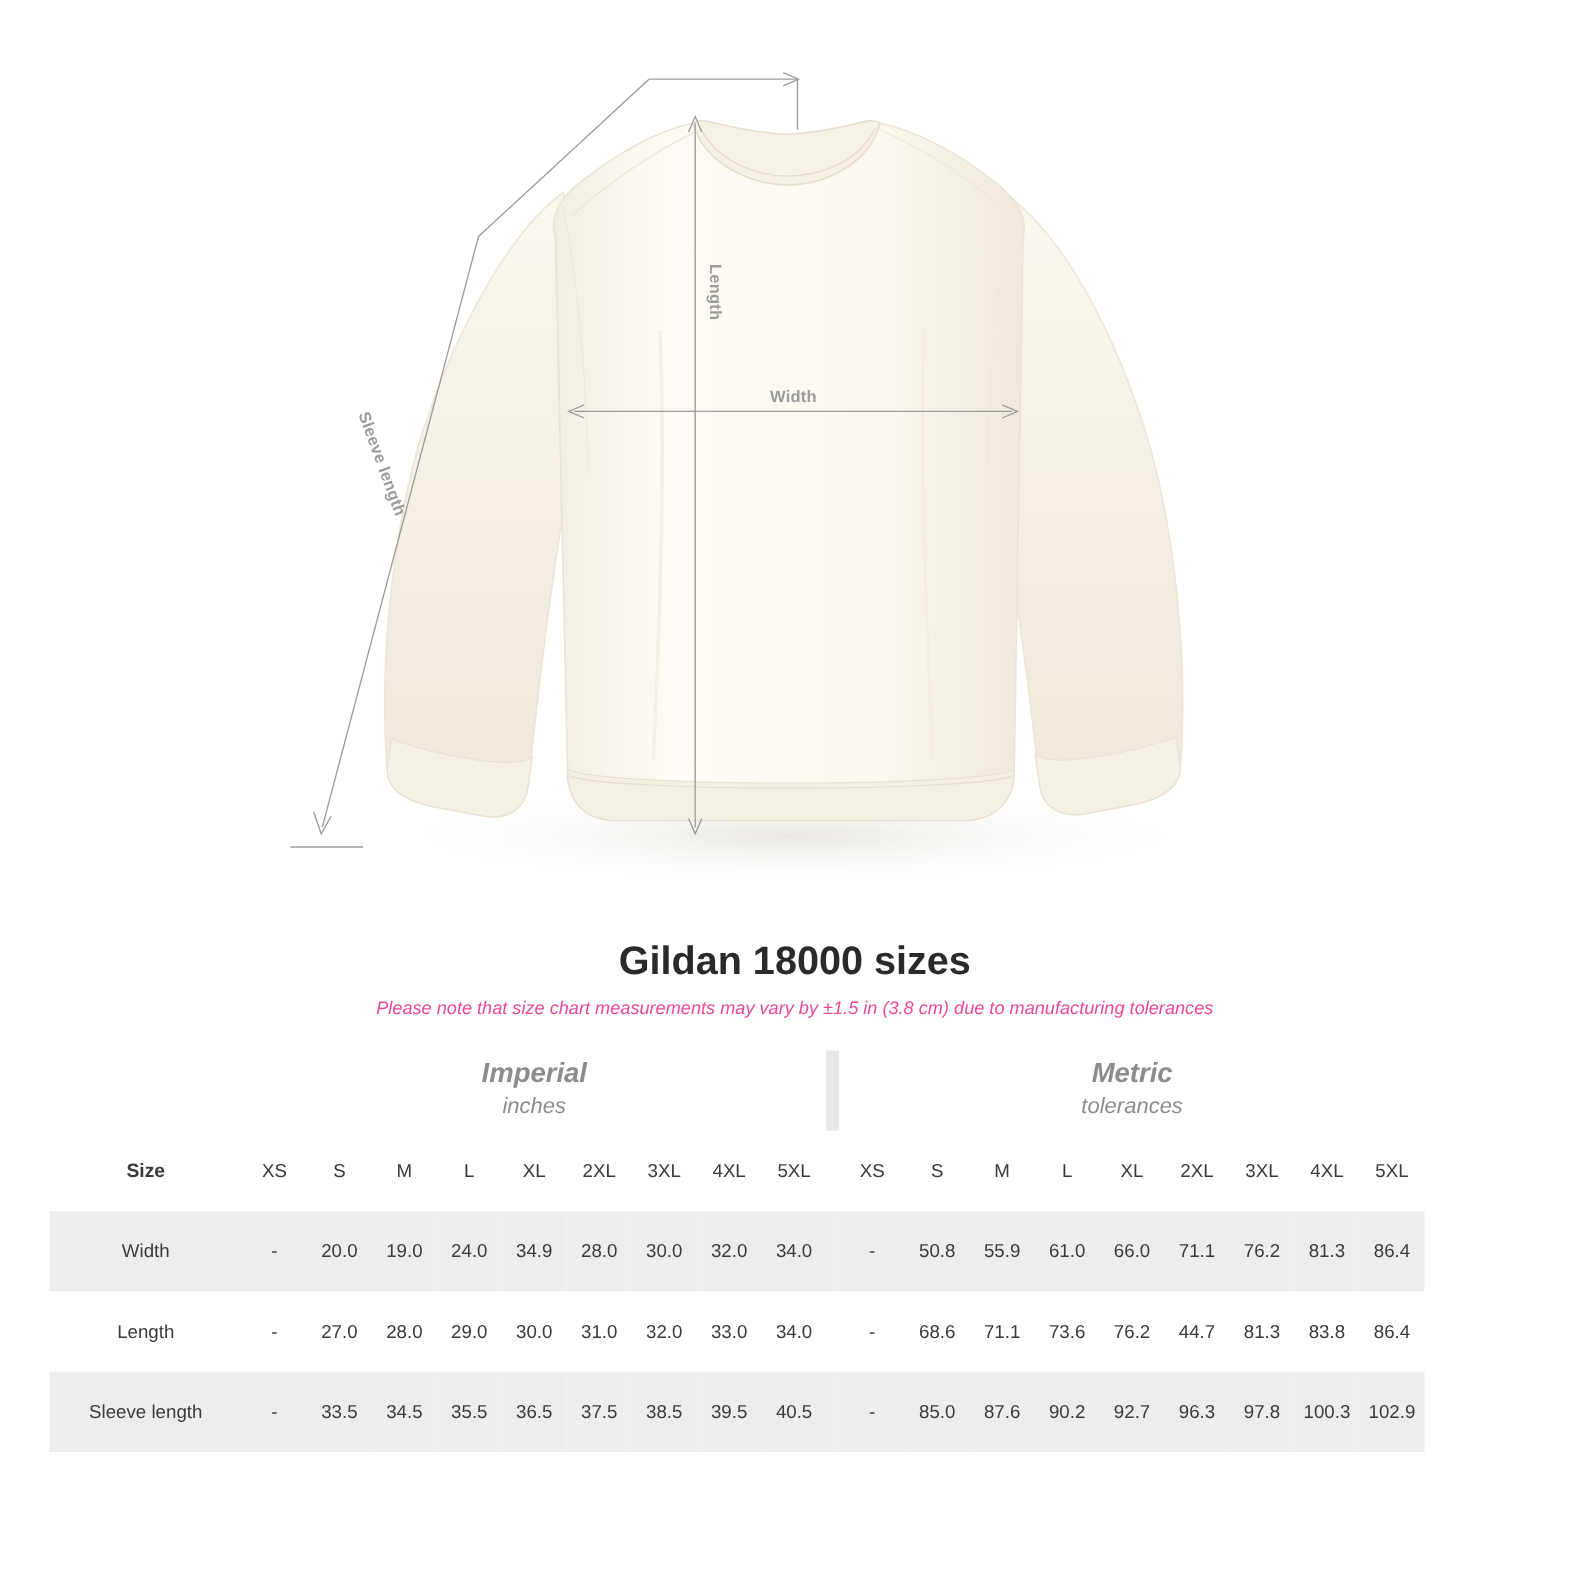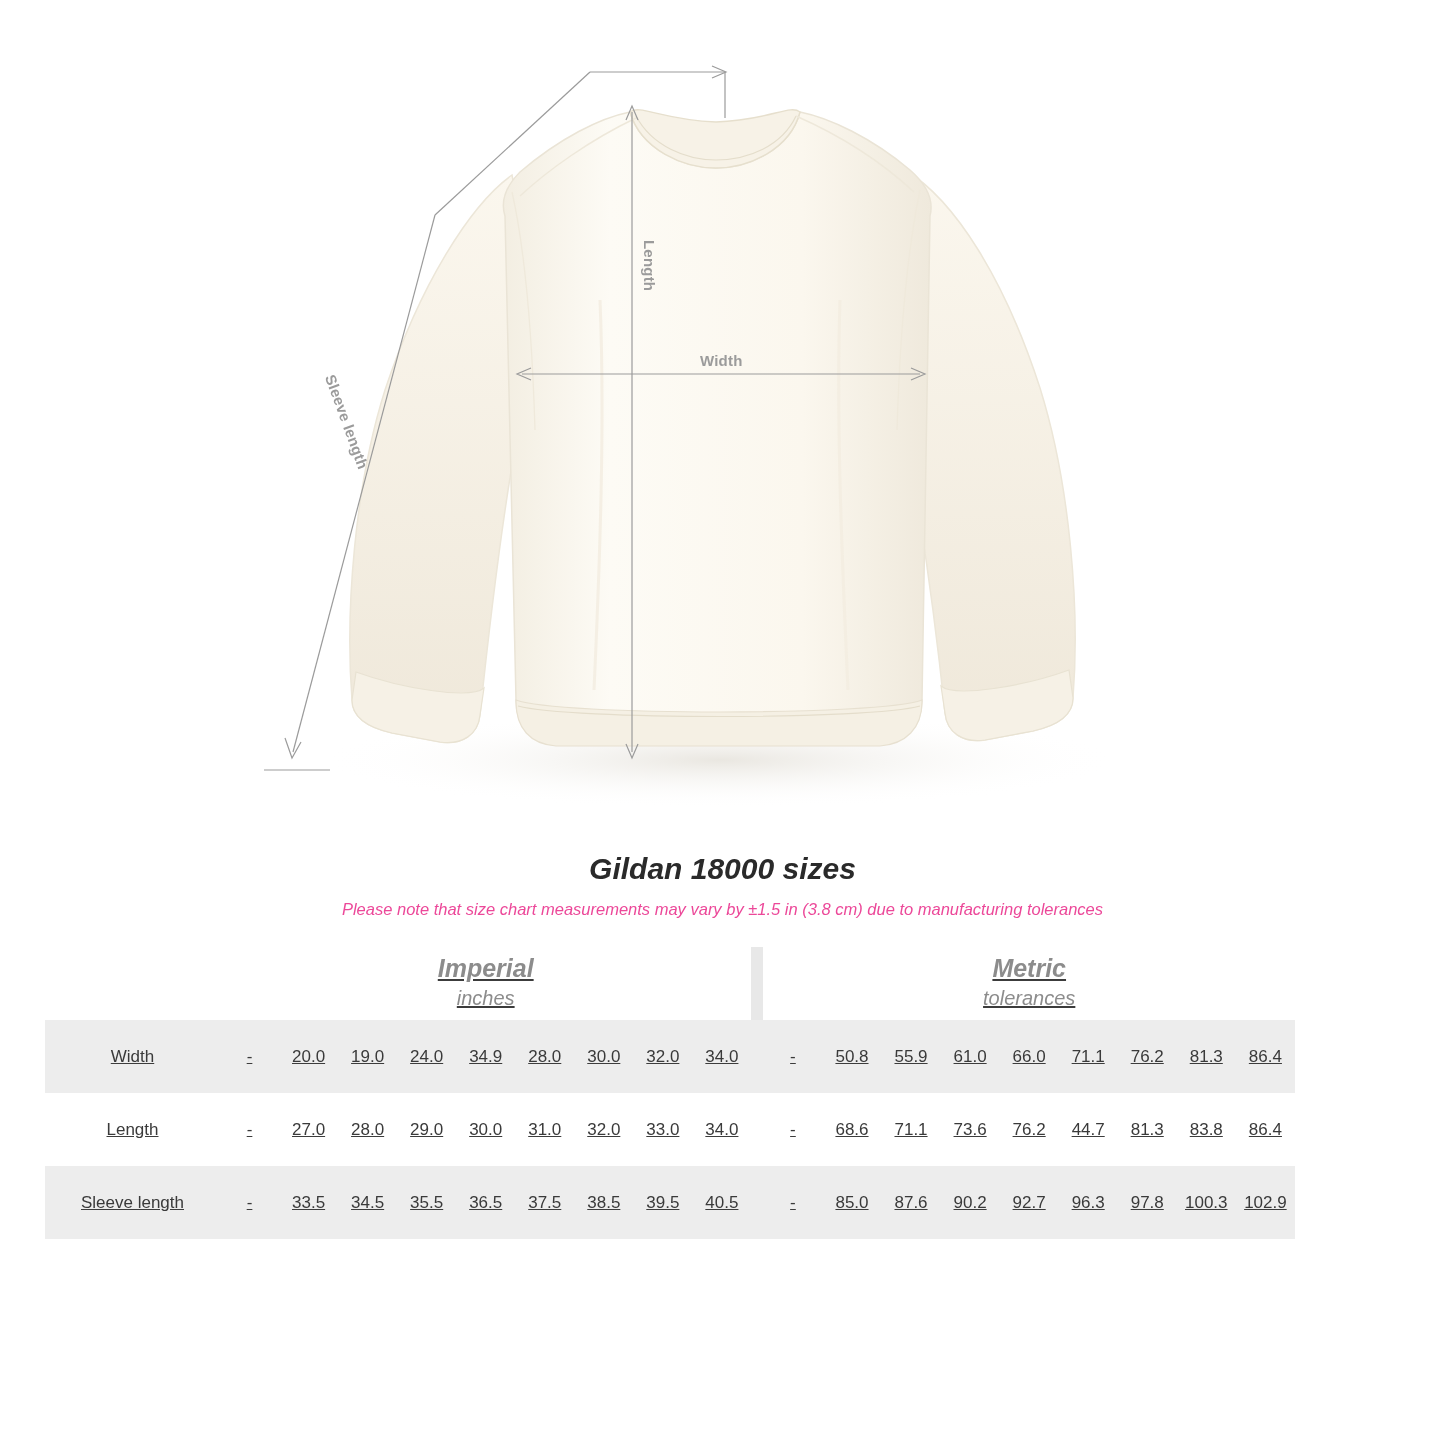--- a/index.html
+++ b/index.html
@@ -55,40 +55,38 @@
     transform: rotate(-20deg);
     transform-origin: left top;
   }
 
   
   .title-block {
     text-align: center;
     margin-top: 12px;
   }
   .chart-title {
-    font-size: 30px;
+    font-size: 36px;
     font-weight: bold;
     color: #2a2a2a;
     margin: 0 0 14px 0;
-    font-style: italic;
   }
   .chart-note {
     font-size: 16.5px;
     font-style: italic;
     color: #ec4899;
     margin: 0;
   }
 
   
   .table-wrap {
     margin-top: 28px;
     padding: 0 45px;
     box-sizing: border-box;
     width: 1340px;
-    text-decoration: underline;
   }
   table.size-chart {
     width: 100%;
     border-collapse: collapse;
     table-layout: fixed;
   }
   table.size-chart th,
   table.size-chart td {
     text-align: center;
     font-size: 17px;
@@ -243,20 +241,42 @@
         <th colspan="9">
           <div class="unit-title">Imperial</div>
           <div class="unit-sub">inches</div>
         </th>
         <th class="col-spacer"></th>
         <th colspan="9">
           <div class="unit-title">Metric</div>
           <div class="unit-sub">tolerances</div>
         </th>
       </tr>
+      <tr class="head-row">
+        <th class="rowlabel">Size</th>
+        <th>XS</th>
+        <th>S</th>
+        <th>M</th>
+        <th>L</th>
+        <th>XL</th>
+        <th>2XL</th>
+        <th>3XL</th>
+        <th>4XL</th>
+        <th>5XL</th>
+        <th class="col-spacer"></th>
+        <th>XS</th>
+        <th>S</th>
+        <th>M</th>
+        <th>L</th>
+        <th>XL</th>
+        <th>2XL</th>
+        <th>3XL</th>
+        <th>4XL</th>
+        <th>5XL</th>
+      </tr>
     </thead>
     <tbody>
 
       <tr class="alt">
         <td class="row-label">Width</td>
         <td>-</td>
         <td>20.0</td>
         <td>19.0</td>
         <td>24.0</td>
         <td>34.9</td>

